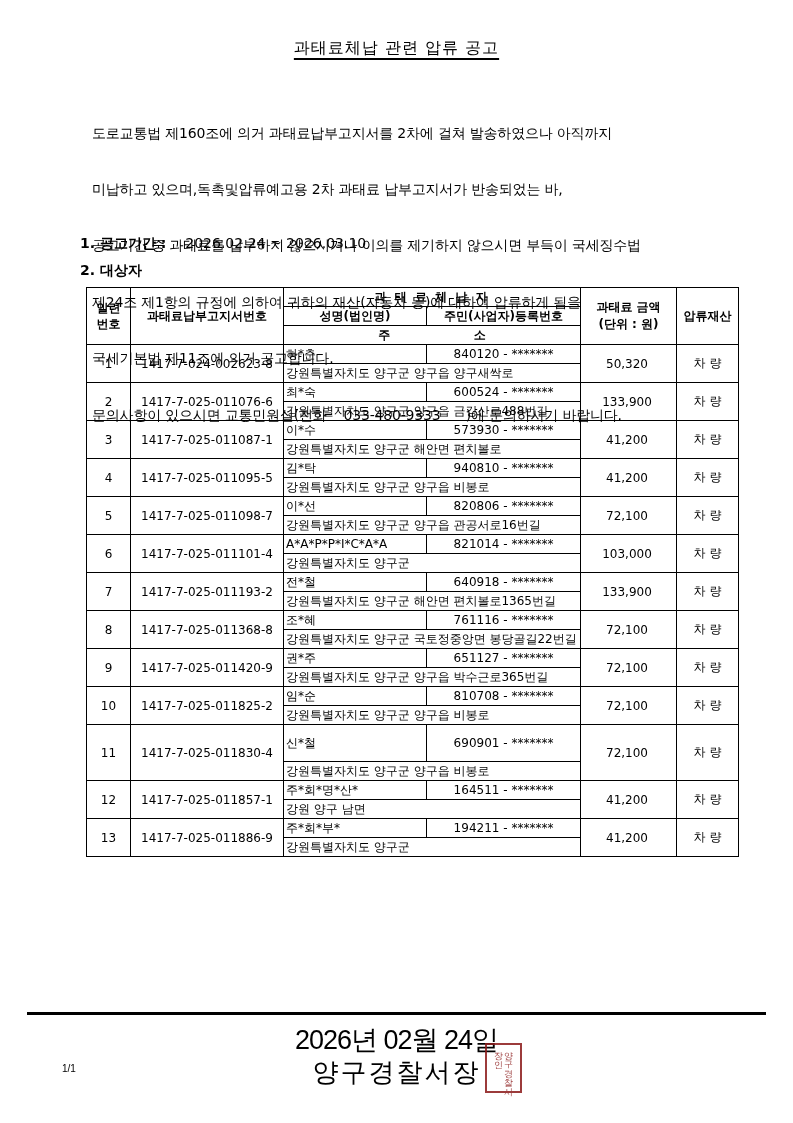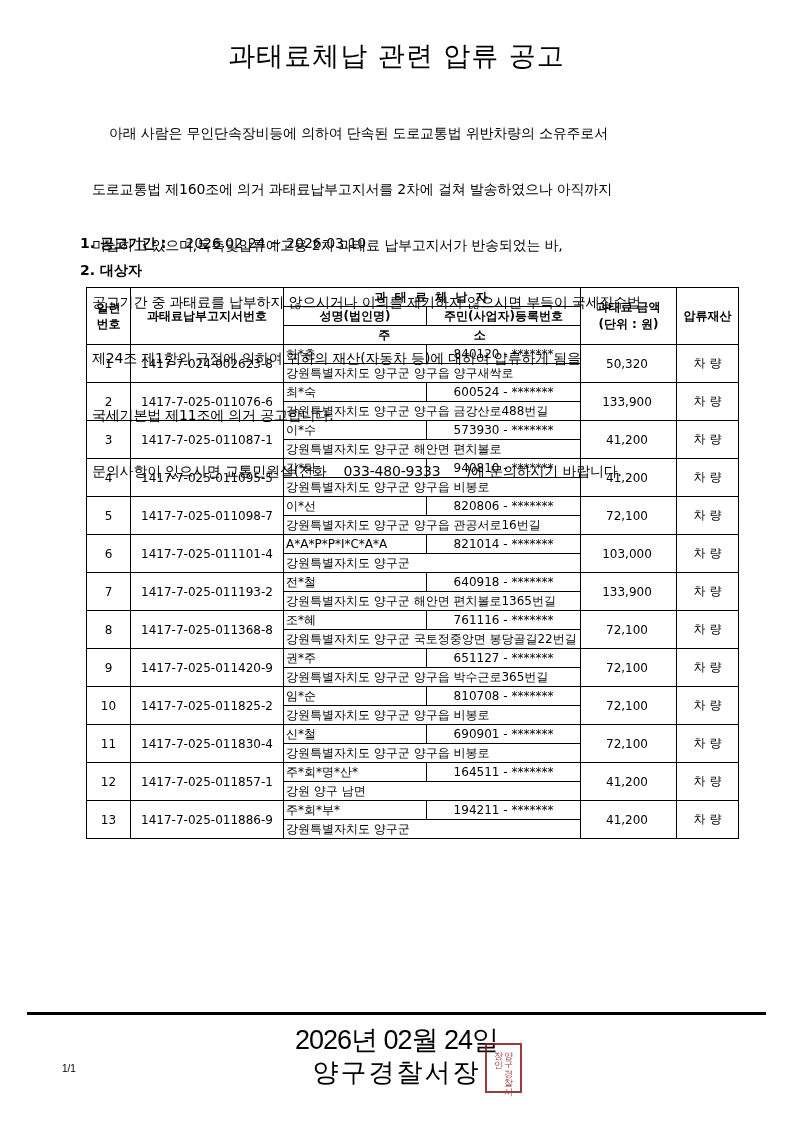--- a/index.html
+++ b/index.html
@@ -1,19 +1,19 @@
 <!DOCTYPE html>
 <html><head>
 <meta charset="utf-8">
 <style>
   html, body { margin:0; padding:0; background:#ffffff; }
   body { width:793px; height:1123px; position:relative; overflow:hidden;
          font-family:"DejaVu Sans", sans-serif; color:#000; }
   .title { position:absolute; left:0; width:793px; top:38px; text-align:center; }
-  .title span { font-size:27px; letter-spacing:1px; 
+  .title span { font-size:16px; letter-spacing:1px; text-decoration:underline;
                 text-underline-offset:5px; text-decoration-thickness:1.5px; }
   .intro { position:absolute; left:92px; top:86px; width:680px; font-size:14px;
            line-height:18.8px; white-space:pre; letter-spacing:-0.2px; }
   .sec { position:absolute; left:80px; font-size:14px; font-weight:bold; }
   .sec .val { font-weight:normal; margin-left:14px; }
   table.grid { position:absolute; left:86px; top:287px; border-collapse:collapse;
                table-layout:fixed; font-size:12px; }
   table.grid td { border:1px solid #000; padding:0; overflow:visible; white-space:nowrap; }
   .hd { font-weight:bold; text-align:center; font-size:12px; }
   .c { text-align:center; }
@@ -32,21 +32,20 @@
            color:#8b1a1a; font-size:9px; line-height:10px; }
 </style>
 </head>
 <body>
 
 <div class="title">
   <span>과태료체납 관련 압류 공고</span>
 </div>
 
 <div class="intro">
-  <div>    아래 사람은 무인단속장비등에 의하여 단속된 도로교통법 위반차량의 소유주로서</div>
   <div>도로교통법 제160조에 의거 과태료납부고지서를 2차에 걸쳐 발송하였으나 아직까지</div>
   <div>미납하고 있으며,독촉및압류예고용 2차 과태료 납부고지서가 반송되었는 바,</div>
   <div>공고기간 중 과태료를 납부하지 않으시거나 이의를 제기하지 않으시면 부득이 국세징수법</div>
   <div>제24조 제1항의 규정에 의하여 귀하의 재산(자동차 등)에 대하여 압류하게 됨을</div>
   <div>국세기본법 제11조에 의거 공고합니다.</div>
   <div>문의사항이 있으시면 교통민원실(전화    033-480-9333      )에 문의하시기 바랍니다.</div>
 </div>
 
 <div class="sec" style="top:235px;">
   <span>1. 공고기간 :</span>
@@ -185,21 +184,21 @@
         <td rowspan="2" class="c">10</td>
         <td rowspan="2" class="c">1417-7-025-011825-2</td>
         <td class="l">임*순</td>
         <td class="c">810708 - *******</td>
         <td rowspan="2" class="r">72,100</td>
         <td rowspan="2" class="c">차 량</td>
       </tr>
       <tr style="height: 19px;">
         <td colspan="2" class="l">강원특별자치도 양구군 양구읍 비봉로</td>
       </tr>
-      <tr style="height: 19px; padding-left: 45px;">
+      <tr style="height: 37px; padding-left: 45px;">
         <td rowspan="2" class="c">11</td>
         <td rowspan="2" class="c">1417-7-025-011830-4</td>
         <td class="l">신*철</td>
         <td class="c">690901 - *******</td>
         <td rowspan="2" class="r">72,100</td>
         <td rowspan="2" class="c">차 량</td>
       </tr>
       <tr style="height: 19px;">
         <td colspan="2" class="l">강원특별자치도 양구군 양구읍 비봉로</td>
       </tr>

